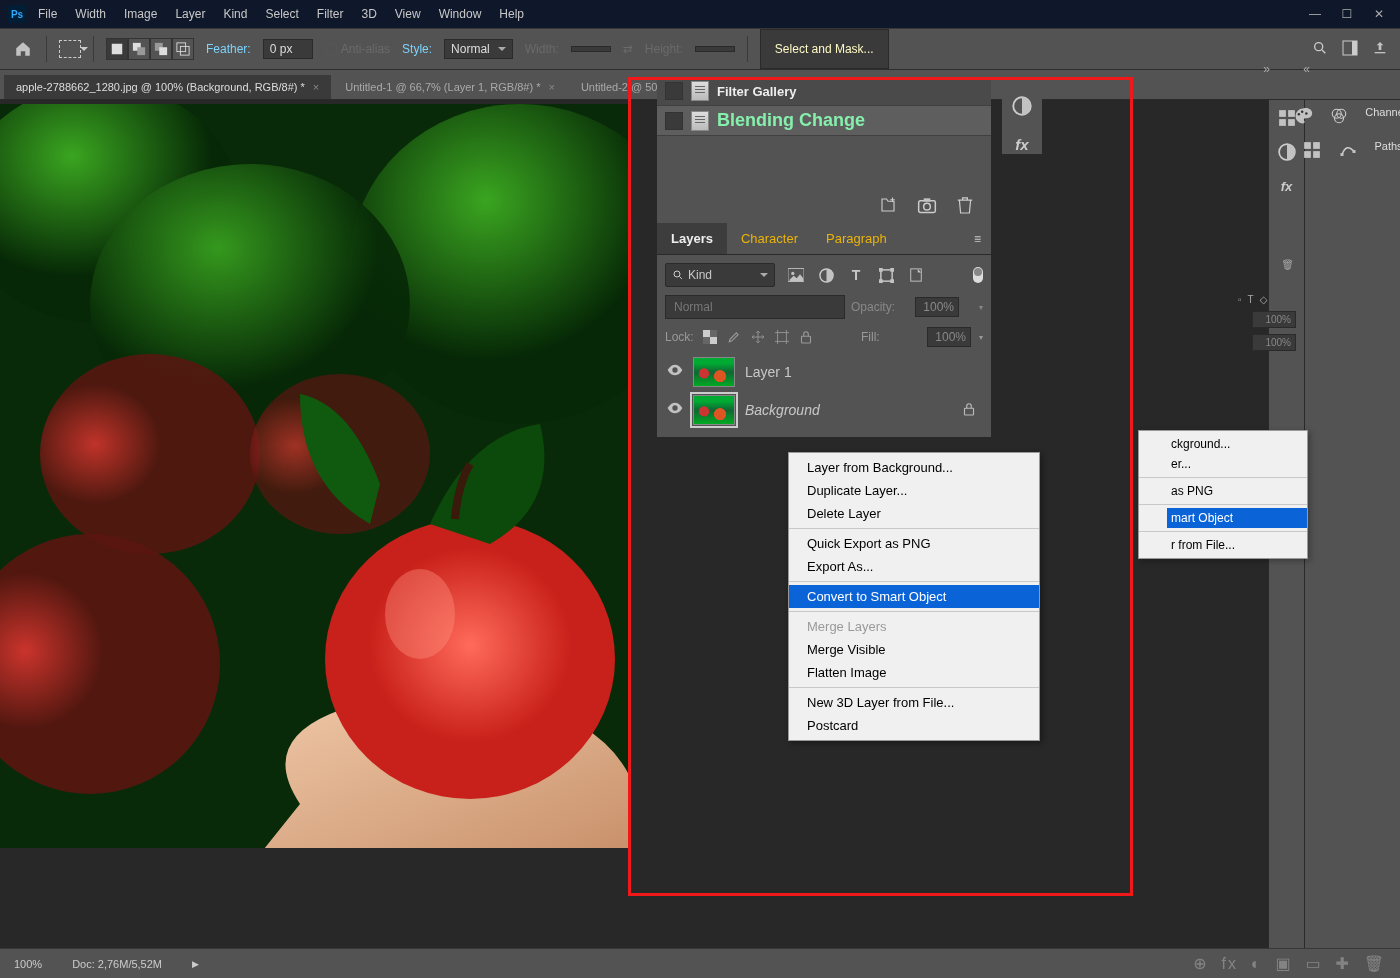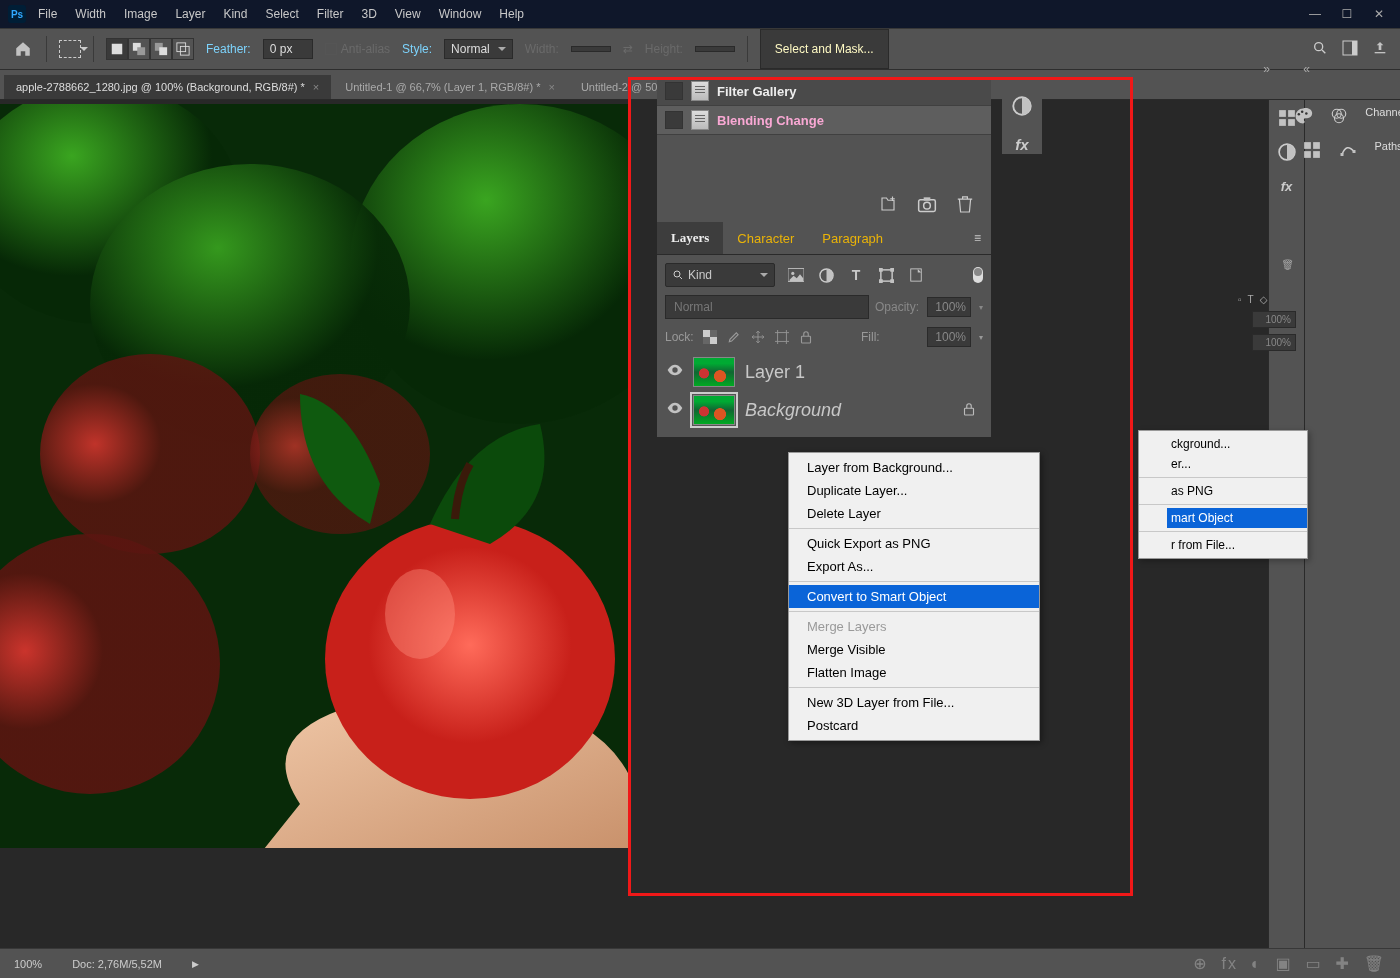--- a/index.html
+++ b/index.html
@@ -53,47 +53,47 @@
 .filter-rows { background:#4a4a4a; }
 .filter-row { display:flex; align-items:center; padding:4px 8px; gap:8px; border-bottom:1px solid #404040; }
 .filter-row.sel { background:#5e5e5e; }
 .chk { width:18px; height:18px; border:1px solid #333; background:#3a3a3a; }
 .doc-ico { width:18px; height:20px; background:linear-gradient(#ddd,#bbb); border:1px solid #888; position:relative; }
 .doc-ico::before { content:''; position:absolute; top:4px; left:3px; right:3px; height:1px; background:#666; box-shadow:0 3px 0 #666, 0 6px 0 #666; }
 .panel-actions { display:flex; justify-content:flex-end; gap:20px; padding:10px 18px 6px; align-items:center; }
 
 .tabhdr { display:flex; align-items:center; background:#535353; border-bottom:1px solid #2a2a2a; }
 .ptab { padding:8px 14px; color:#eab308; font-size:13px; }
-.ptab.act { background:#3d3d3d; color:#eee; font-weight:600;font-family:Liberation Serif, serif; }
+.ptab.act { background:#3d3d3d; color:#eee; font-weight:600; }
 .pmenu { margin-left:auto; padding:0 10px; }
 
 .layers-body { background:#535353; padding:8px; }
 .layer-filter { display:flex; align-items:center; gap:6px; margin-bottom:8px; }
 .kind-sel { background:#3a3a3a; border:1px solid #2a2a2a; border-radius:2px; padding:4px 20px 4px 6px; flex:0 0 110px; position:relative; display:flex; align-items:center; gap:4px; }
 .kind-sel::after { content:''; position:absolute; right:6px; top:9px; border:4px solid transparent; border-top-color:#aaa; }
 .lf-icons { display:flex; gap:12px; margin-left:6px; }
 .lf-icons span { width:18px; height:18px; display:flex; align-items:center; justify-content:center; }
 .switch { width:10px; height:16px; background:#ddd; border-radius:5px; margin-left:auto; position:relative; }
 .switch::after { content:''; position:absolute; top:1px; left:1px; width:8px; height:8px; background:#888; border-radius:50%; }
 
 .blend-row { display:flex; gap:6px; align-items:center; margin-bottom:8px; }
 .blend-sel { background:#3a3a3a; border:1px solid #2a2a2a; padding:4px 20px 4px 8px; color:#777; position:relative; flex:1; }
-.opac { display:flex; align-items:center; gap:8px; color:#888; }
+.opac { display:flex; align-items:center; gap:20px; color:#888; }
 .pct { background:#3a3a3a; border:1px solid #2a2a2a; padding:2px 4px; min-width:44px; text-align:right; color:#888; }
 
 .lock-row { display:flex; align-items:center; gap:8px; margin-bottom:6px; color:#999; }
 .lock-row .pct { margin-left:auto; }
 .lock-ico { width:16px; height:16px; display:flex; align-items:center; justify-content:center; }
 
 .layer-list { }
 .layer-row { display:flex; align-items:center; gap:10px; padding:4px 2px; position:relative; }
 .eye { width:16px; height:16px; }
 .thumb { width:42px; height:30px; border:1px solid #888; background:#2a5a2a; background:radial-gradient(circle at 65% 65%, #d52 18%, transparent 20%), radial-gradient(circle at 25% 55%, #c33 14%, transparent 16%), linear-gradient(#0a3 20%, #163 50%, #0a2); }
 .thumb.dbl { outline:2px solid #ccc; outline-offset:1px; }
-.layer-name { font-size:18px; }
+.layer-name { font-size:14px; }
 .layer-name.bg { font-style:italic; }
 .lock-badge { margin-left:auto; margin-right:6px; }
 
 .ctx-menu { position:absolute; left:788px; top:452px; width:252px; background:#f0f0f0; border:1px solid #999; box-shadow:2px 2px 6px rgba(0,0,0,.4); z-index:60; padding:3px 0; }
 .ctx-item { padding:4px 18px; color:#000; font-size:13px; }
 .ctx-item.disabled { color:#9a9a9a; }
 .ctx-item.hl { background:#0a64d8; color:#fff; }
 .ctx-sep { height:1px; background:#c8c8c8; margin:3px 0; }
 
 .side-ctx { position:absolute; right:92px; top:430px; width:170px; background:#f0f0f0; border:1px solid #999; z-index:25; padding:3px 0; font-size:12px; box-shadow:2px 2px 6px rgba(0,0,0,.3); }
@@ -333,21 +333,21 @@
 <div class="panel-pop">
   <div class="filter-rows">
     <div class="filter-row">
       <span class="chk"></span>
       <span class="doc-ico"></span>
       <span style="font-size:13px;font-weight:600;color:#eee">Filter Gallery</span>
     </div>
     <div class="filter-row sel">
       <span class="chk"></span>
       <span class="doc-ico"></span>
-      <span style="font-size:13px;font-weight:600;color:#f9a8d4">Blending Change</span>
+      <span style="font-size:18px;font-weight:600;color:#86efac">Blending Change</span>
     </div>
   </div>
   <div style="height:50px"></div>
   <div class="panel-actions">
     <span><svg width="18" height="18" viewBox="0 0 24 24">
           <path d="M4 4h6l2 3h8v13H4z" fill="none" stroke="#ccc" stroke-width="1.5"></path>
           <path d="M18 2v6M15 5h6" stroke="#ccc" stroke-width="1.5"></path>
         </svg></span>
     <span><svg width="20" height="18" viewBox="0 0 24 20">
           <rect x="2" y="5" width="20" height="14" rx="2" fill="none" stroke="#ccc" stroke-width="1.8"></rect>

